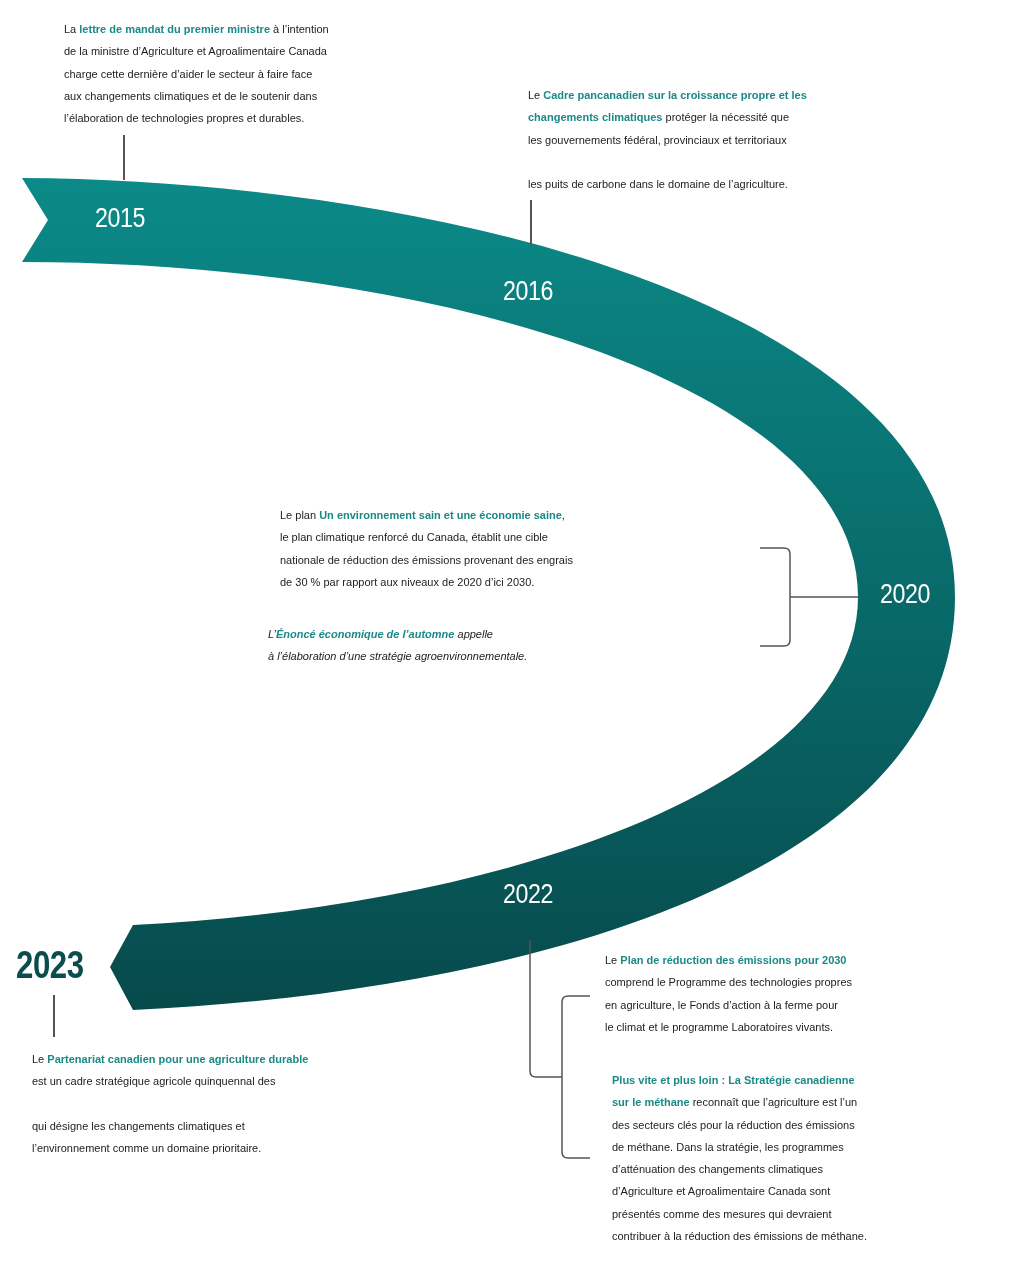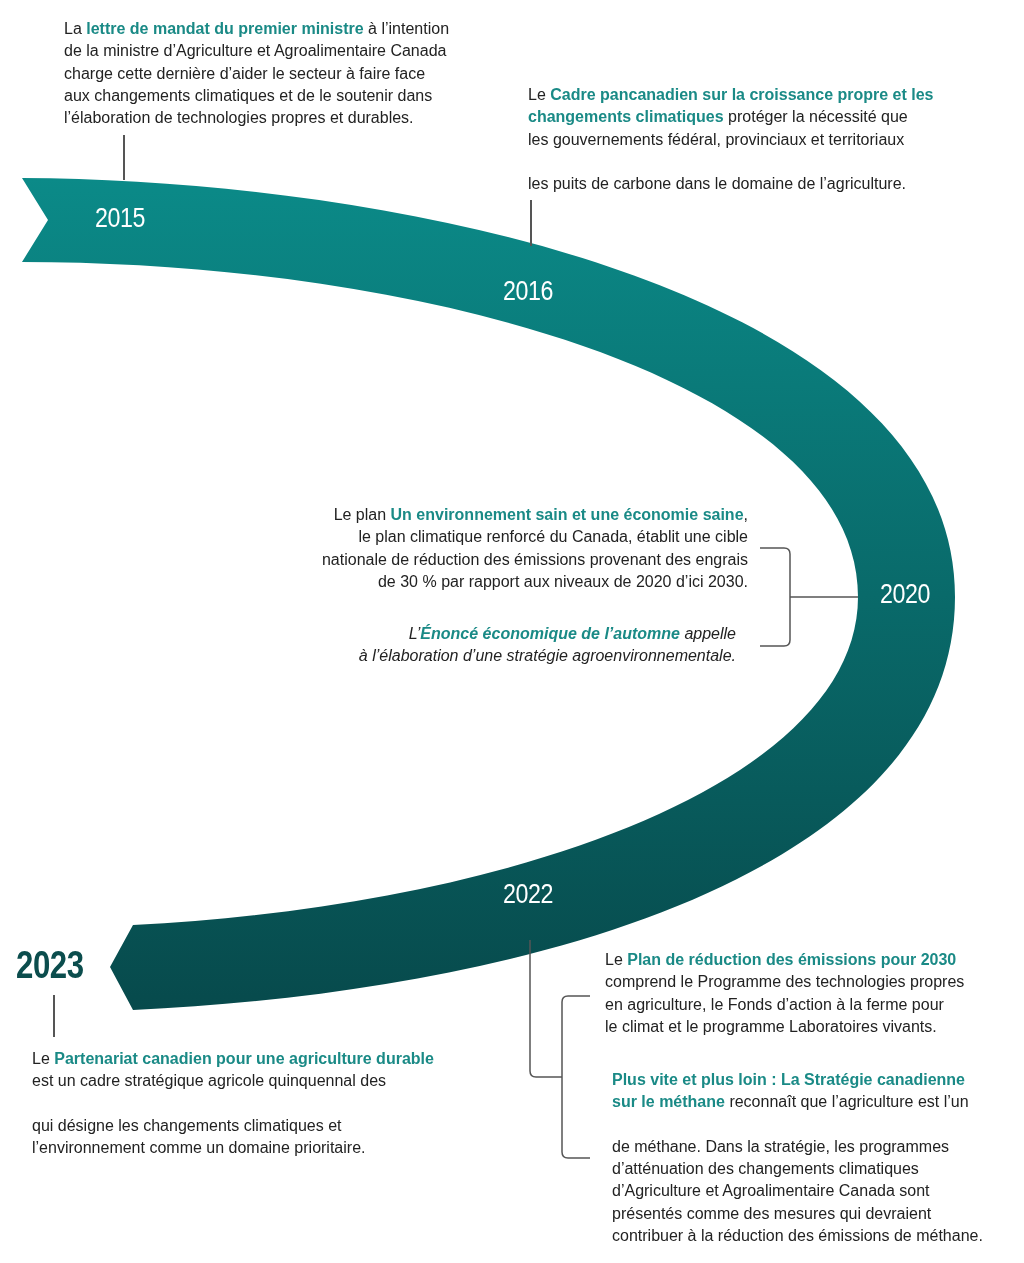--- a/index.html
+++ b/index.html
@@ -1,21 +1,21 @@
 <!DOCTYPE html>
 <html><head>
   <meta charset="utf-8">
   <style>
     html, body { margin: 0; padding: 0; background: #ffffff; }
     body { width: 1024px; height: 1263px; position: relative; overflow: hidden;
            font-family: "Liberation Sans", "DejaVu Sans", sans-serif; color: #222222; }
     .band-svg { position: absolute; left: 0; top: 0; width: 1024px; height: 1263px; }
-    .txt { position: absolute; font-size: 16px; line-height: 22.3px; color: #222222; }
+    .txt { position: absolute; font-size: 11px; line-height: 22.3px; color: #222222; }
     .txt .hl { color: #1a8a86; font-weight: bold; }
-    .right { text-align: right; }
+    .right { }
     .year { position: absolute; color: #ffffff; font-family: "Liberation Sans", "DejaVu Sans", sans-serif;
             font-size: 27px; letter-spacing: -0.5px; transform: scaleX(0.86); transform-origin: left top; }
     .year-big { position: absolute; color: #0b4d4d; font-weight: bold; font-size: 38px;
                 transform: scaleX(0.82); transform-origin: left top; letter-spacing: -0.5px; }
     .line { position: absolute; background: #555555; }
   </style>
 </head>
 <body>
 
 <svg class="band-svg" viewBox="0 0 1024 1263" xmlns="http://www.w3.org/2000/svg">
@@ -82,21 +82,21 @@
 
 <div class="txt" style="left:605px; top:949px; width:410px;">
   <span>Le </span><span class="hl">Plan de réduction des émissions pour 2030</span><br>
   <span>comprend le Programme des technologies propres</span><br>
   <span>en agriculture, le Fonds d’action à la ferme pour</span><br>
   <span>le climat et le programme Laboratoires vivants.</span>
 </div>
 <div class="txt" style="left:612px; top:1069px; width:415px;">
   <span class="hl">Plus vite et plus loin : La Stratégie canadienne</span><br>
   <span class="hl">sur le méthane</span><span> reconnaît que l’agriculture est l’un</span><br>
-  <br>
+  <span>des secteurs clés pour la réduction des émissions</span><br>
   <span>de méthane. Dans la stratégie, les programmes</span><br>
   <span>d’atténuation des changements climatiques</span><br>
   <span>d’Agriculture et Agroalimentaire Canada sont</span><br>
   <span>présentés comme des mesures qui devraient</span><br>
   <span>contribuer à la réduction des émissions de méthane.</span>
 </div>
 
 <div class="txt" style="left:32px; top:1048px; width:420px;">
   <span>Le </span><span class="hl">Partenariat canadien pour une agriculture durable</span><br>
   <span>est un cadre stratégique agricole quinquennal des</span><br>

